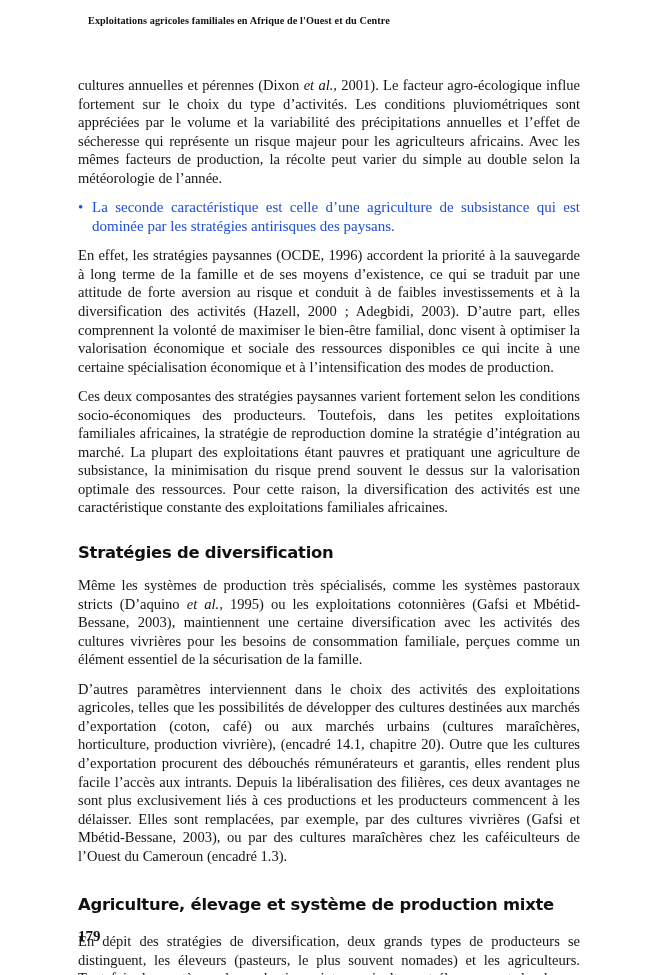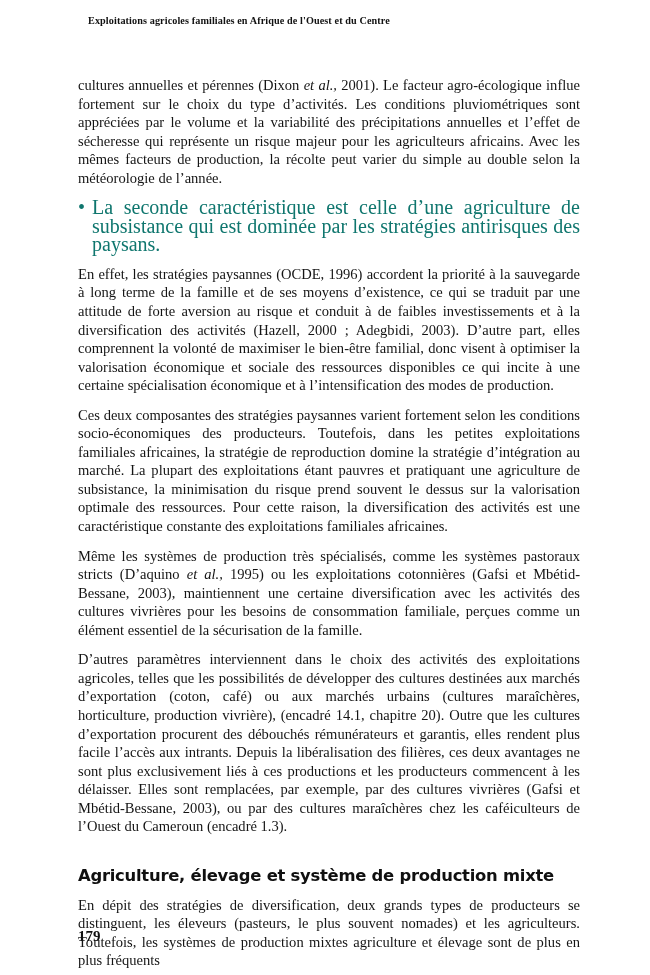--- a/index.html
+++ b/index.html
@@ -55,24 +55,24 @@
     hyphens: none;
     color: #141414;
   }
 
   p.body-par:last-child {
     margin-bottom: 0;
   }
 
   p.bullet-par {
     margin: 0 0 11px 0;
-    font-size: 20px;
+    font-size: 15px;
     line-height: 18.55px;
     text-align: justify;
-    color: #0f766e;
+    color: #1d4ed8;
     padding-left: 14px;
     text-indent: -14px;
   }
 
   .bullet-mark {
     display: inline-block;
     width: 14px;
     text-indent: 0;
   }
 
@@ -85,21 +85,21 @@
     font-family: "DejaVu Sans", "Liberation Sans", sans-serif;
     font-weight: bold;
     font-size: 16.4px;
     line-height: 20px;
     letter-spacing: -0.25px;
     color: #101010;
     text-align: left;
   }
 
   .heading-block-1 { margin: 26px 0 13px 0; }
-  .heading-block-2 { margin: 30px 0 10px 0; }
+  .heading-block-2 { margin: 30px 0 17px 0; }
 
   
   .folio {
     position: absolute;
     left: 78px;
     top: 928px;
     font-family: "Liberation Serif", "DejaVu Serif", serif;
     font-weight: bold;
     font-size: 15px;
     color: #111111;
@@ -115,20 +115,23 @@
   <div class="text-column">
 
     <p class="body-par"><span>cultures annuelles et pérennes (Dixon </span><i>et al.,</i><span> 2001). Le facteur agro-écologique influe fortement sur le choix du type d’activités. Les conditions pluviométriques sont appréciées par le volume et la variabilité des précipitations annuelles et l’effet de sécheresse qui représente un risque majeur pour les agriculteurs africains. Avec les mêmes facteurs de production, la récolte peut varier du simple au double selon la météorologie de l’année.</span></p>
 
     <p class="bullet-par"><span class="bullet-mark">•</span><span>La seconde caractéristique est celle d’une agriculture de subsistance qui est dominée par les stratégies antirisques des paysans.</span></p>
 
     <p class="body-par">En effet, les stratégies paysannes (OCDE, 1996) accordent la priorité à la sauvegarde à long terme de la famille et de ses moyens d’existence, ce qui se traduit par une attitude de forte aversion au risque et conduit à de faibles investissements et à la diversification des activités (Hazell, 2000 ; Adegbidi, 2003). D’autre part, elles comprennent la volonté de maximiser le bien-être familial, donc visent à optimiser la valorisation économique et sociale des ressources disponibles ce qui incite à une certaine spécialisation économique et à l’intensification des modes de production.</p>
 
     <p class="body-par">Ces deux composantes des stratégies paysannes varient fortement selon les conditions socio-économiques des producteurs. Toutefois, dans les petites exploitations familiales africaines, la stratégie de reproduction domine la stratégie d’intégration au marché. La plupart des exploitations étant pauvres et pratiquant une agriculture de subsistance, la minimisation du risque prend souvent le dessus sur la valorisation optimale des ressources. Pour cette raison, la diversification des activités est une caractéristique constante des exploitations familiales africaines.</p>
 
+    <div class="heading-block-1">
+      <h2 class="section-heading">Stratégies de diversification</h2>
+    </div>
 
     <p class="body-par"><span>Même les systèmes de production très spécialisés, comme les systèmes pastoraux stricts (D’aquino </span><i>et al.,</i><span> 1995) ou les exploitations cotonnières (Gafsi et Mbétid-Bessane, 2003), maintiennent une certaine diversification avec les activités des cultures vivrières pour les besoins de consommation familiale, perçues comme un élément essentiel de la sécurisation de la famille.</span></p>
 
     <p class="body-par">D’autres paramètres interviennent dans le choix des activités des exploitations agricoles, telles que les possibilités de développer des cultures destinées aux marchés d’exportation (coton, café) ou aux marchés urbains (cultures maraîchères, horticulture, production vivrière), (encadré 14.1, chapitre 20). Outre que les cultures d’exportation procurent des débouchés rémunérateurs et garantis, elles rendent plus facile l’accès aux intrants. Depuis la libéralisation des filières, ces deux avantages ne sont plus exclusivement liés à ces productions et les producteurs commencent à les délaisser. Elles sont remplacées, par exemple, par des cultures vivrières (Gafsi et Mbétid-Bessane, 2003), ou par des cultures maraîchères chez les caféiculteurs de l’Ouest du Cameroun (encadré 1.3).</p>
 
     <div class="heading-block-2">
       <h2 class="section-heading">Agriculture, élevage et système de production mixte</h2>
     </div>
 
     <p class="body-par">En dépit des stratégies de diversification, deux grands types de producteurs se distinguent, les éleveurs (pasteurs, le plus souvent nomades) et les agriculteurs. Toutefois, les systèmes de production mixtes agriculture et élevage sont de plus en plus fréquents</p>

